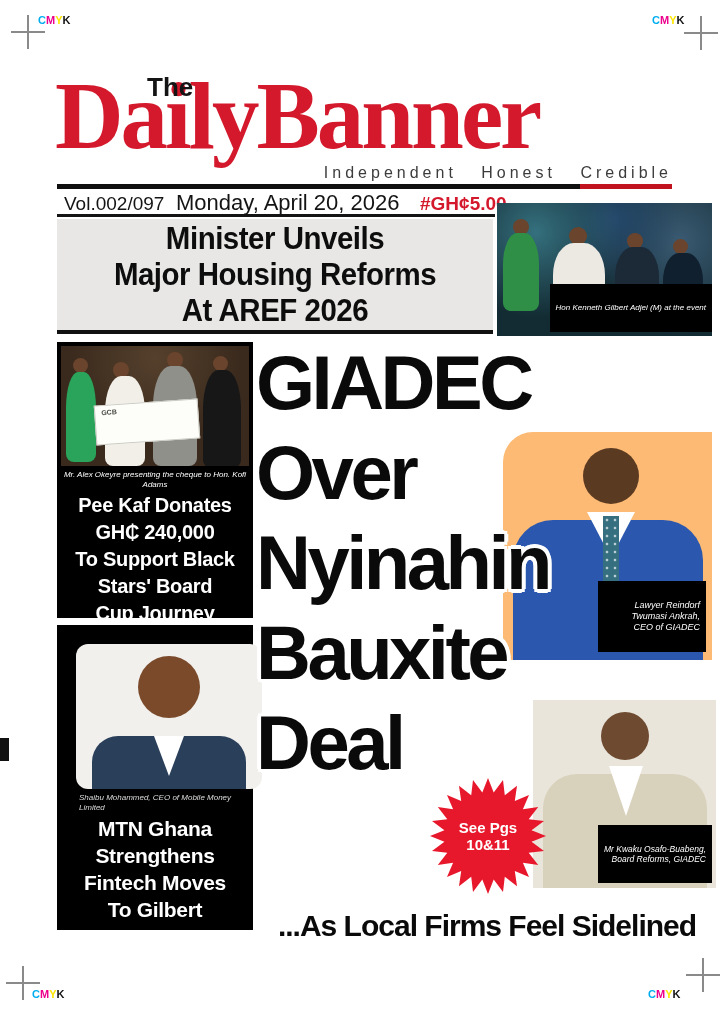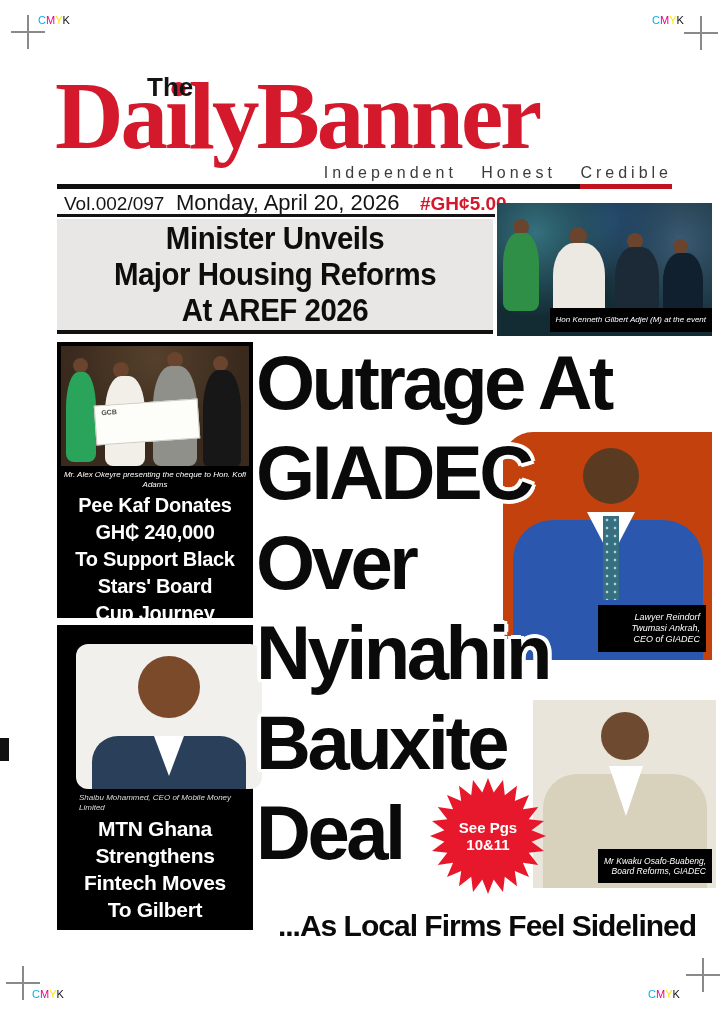--- a/index.html
+++ b/index.html
@@ -1,21 +1,21 @@
 <!DOCTYPE html>
 <html><head>
 <meta charset="utf-8">
 <style>
   html,body{margin:0;padding:0;background:#fff;}
   .page{position:relative;width:724px;height:1024px;background:#fff;overflow:hidden;
         font-family:"Liberation Sans",sans-serif;}
   .abs{position:absolute;}
 
   
-  .cmyk{font-size:11px;font-weight:normal;letter-spacing:0;}
+  .cmyk{font-size:11px;font-weight:bold;letter-spacing:0;}
   .cmyk span{display:inline-block;}
   .cross{width:34px;height:34px;}
   .cross .h{position:absolute;left:0;top:16px;width:34px;height:2px;background:#8a8a8a;}
   .cross .v{position:absolute;left:16px;top:0;width:2px;height:34px;background:#8a8a8a;}
 
   
   .mast-title{left:55px;top:66px;font-family:"Liberation Serif",serif;font-weight:bold;
               font-size:95px;line-height:100px;letter-spacing:-3px;color:#D4192C;white-space:nowrap;}
   .mast-the{left:147px;top:72px;font-size:26px;font-weight:600;color:#141414;}
   .tagline{right:52px;top:164px;font-size:16px;color:#3c3c3c;letter-spacing:4px;word-spacing:16px;}
@@ -30,21 +30,21 @@
 
   
   .topbox{left:57px;top:219px;width:436px;height:109px;background:#E8E7E5;
           border-bottom:4px solid #111;text-align:center;padding-top:2px;}
   .topbox .l{font-size:31px;line-height:36px;font-weight:bold;color:#0d0d0d;
              transform:scaleX(.95);transform-origin:center;letter-spacing:-0.5px;}
 
   
   .photo{overflow:hidden;}
   .caption{position:absolute;background:#000;color:#fff;font-style:italic;
-           font-size:8px;line-height:10px;padding:7px 6px;white-space:nowrap;margin-top:6px;}
+           font-size:8px;line-height:10px;padding:19px 6px;white-space:nowrap;margin-top:6px;}
   .head{position:absolute;border-radius:50%;background:#6a442c;}
   .body{position:absolute;border-radius:40% 40% 8px 8px;}
   .shirt{position:absolute;background:#fff;clip-path:polygon(0 0,100% 0,50% 100%);}
 
   .photo-event{left:497px;top:203px;width:215px;height:133px;
      background:radial-gradient(circle at 18% 22%,#35707e 0,transparent 42%),
                 radial-gradient(circle at 55% 12%,#24486b 0,transparent 38%),
                 radial-gradient(circle at 85% 28%,#3a5a72 0,transparent 46%),#132b33;}
 
   .block1{left:57px;top:342px;width:196px;height:276px;background:#000;padding:4px;box-sizing:border-box;}
@@ -58,21 +58,21 @@
 
   .block2{left:57px;top:625px;width:196px;height:305px;background:#000;padding:19px;box-sizing:border-box;}
   .photo-shaibu{position:relative;width:186px;height:145px;border-radius:12px;background:#f1f0ed;overflow:hidden;}
   .blk-cap2{color:#ddd;font-style:italic;font-size:8px;line-height:10px;padding:4px 1px 2px 3px;text-align:left;}
 
   
   .shout{left:256px;top:338px;z-index:5;font-weight:bold;color:#0a0a0a;
          font-size:76px;line-height:90px;letter-spacing:-3.5px;white-space:nowrap;
          text-shadow:4px 0 0 #fff,-4px 0 0 #fff,0 4px 0 #fff,0 -4px 0 #fff,
                      3px 3px 0 #fff,-3px -3px 0 #fff,3px -3px 0 #fff,-3px 3px 0 #fff;}
-  .photoA{left:503px;top:432px;width:209px;height:228px;background:#c2410c;
+  .photoA{left:503px;top:432px;width:209px;height:228px;background:#fdba74;
           border-radius:30px 0 0 0;z-index:2;}
   .photoB{left:533px;top:700px;width:183px;height:188px;background:#E9E5DA;z-index:2;}
   .capA{right:6px;bottom:8px;text-align:right;font-size:9px;line-height:11px;white-space:normal;width:96px;}
   .capB{right:4px;bottom:5px;text-align:right;font-size:8.5px;line-height:10px;}
   .tie{position:absolute;background:#356f80;
        background-image:radial-gradient(#b9cdd4 1.5px,transparent 1.6px);background-size:8px 8px;}
   .star-wrap{left:428px;top:776px;width:120px;height:120px;z-index:6;}
   .star-text{position:absolute;left:0;top:0;width:120px;height:120px;display:flex;flex-direction:column;
              align-items:center;justify-content:center;color:#fff;font-weight:bold;
              font-size:15px;line-height:17px;}
@@ -198,21 +198,20 @@
     <span class="head" style="left:68px;top:12px;width:48px;height:48px;background:#6e4a30;"></span>
     <span class="body" style="left:10px;top:74px;width:164px;height:114px;background:#d8d1bc;border-radius:34px 34px 0 0;"></span>
     <span class="shirt" style="left:76px;top:66px;width:34px;height:50px;"></span>
     <span class="caption capB">
       <span style="display:block">Mr Kwaku Osafo-Buabeng,</span>
       <span style="display:block">Board Reforms, GIADEC</span>
     </span>
   </div>
 
   <div class="abs shout">
-    <div>Outrage At</div>
     <div>GIADEC</div>
     <div>Over</div>
     <div>Nyinahin</div>
     <div>Bauxite</div>
     <div>Deal</div>
   </div>
 
   <div class="abs star-wrap">
     <svg width="120" height="120" viewBox="0 0 120 120">
       <polygon id="star-poly" points="60.0,2.0 65.7,16.4 75.0,4.0 76.8,19.3 89.0,9.8 86.8,25.1 101.0,19.0 94.9,33.2 110.2,31.0 100.7,43.2 116.0,45.0 103.6,54.3 118.0,60.0 103.6,65.7 116.0,75.0 100.7,76.8 110.2,89.0 94.9,86.8 101.0,101.0 86.8,94.9 89.0,110.2 76.8,100.7 75.0,116.0 65.7,103.6 60.0,118.0 54.3,103.6 45.0,116.0 43.2,100.7 31.0,110.2 33.2,94.9 19.0,101.0 25.1,86.8 9.8,89.0 19.3,76.8 4.0,75.0 16.4,65.7 2.0,60.0 16.4,54.3 4.0,45.0 19.3,43.2 9.8,31.0 25.1,33.2 19.0,19.0 33.2,25.1 31.0,9.8 43.2,19.3 45.0,4.0 54.3,16.4" fill="#E8182C"></polygon>

